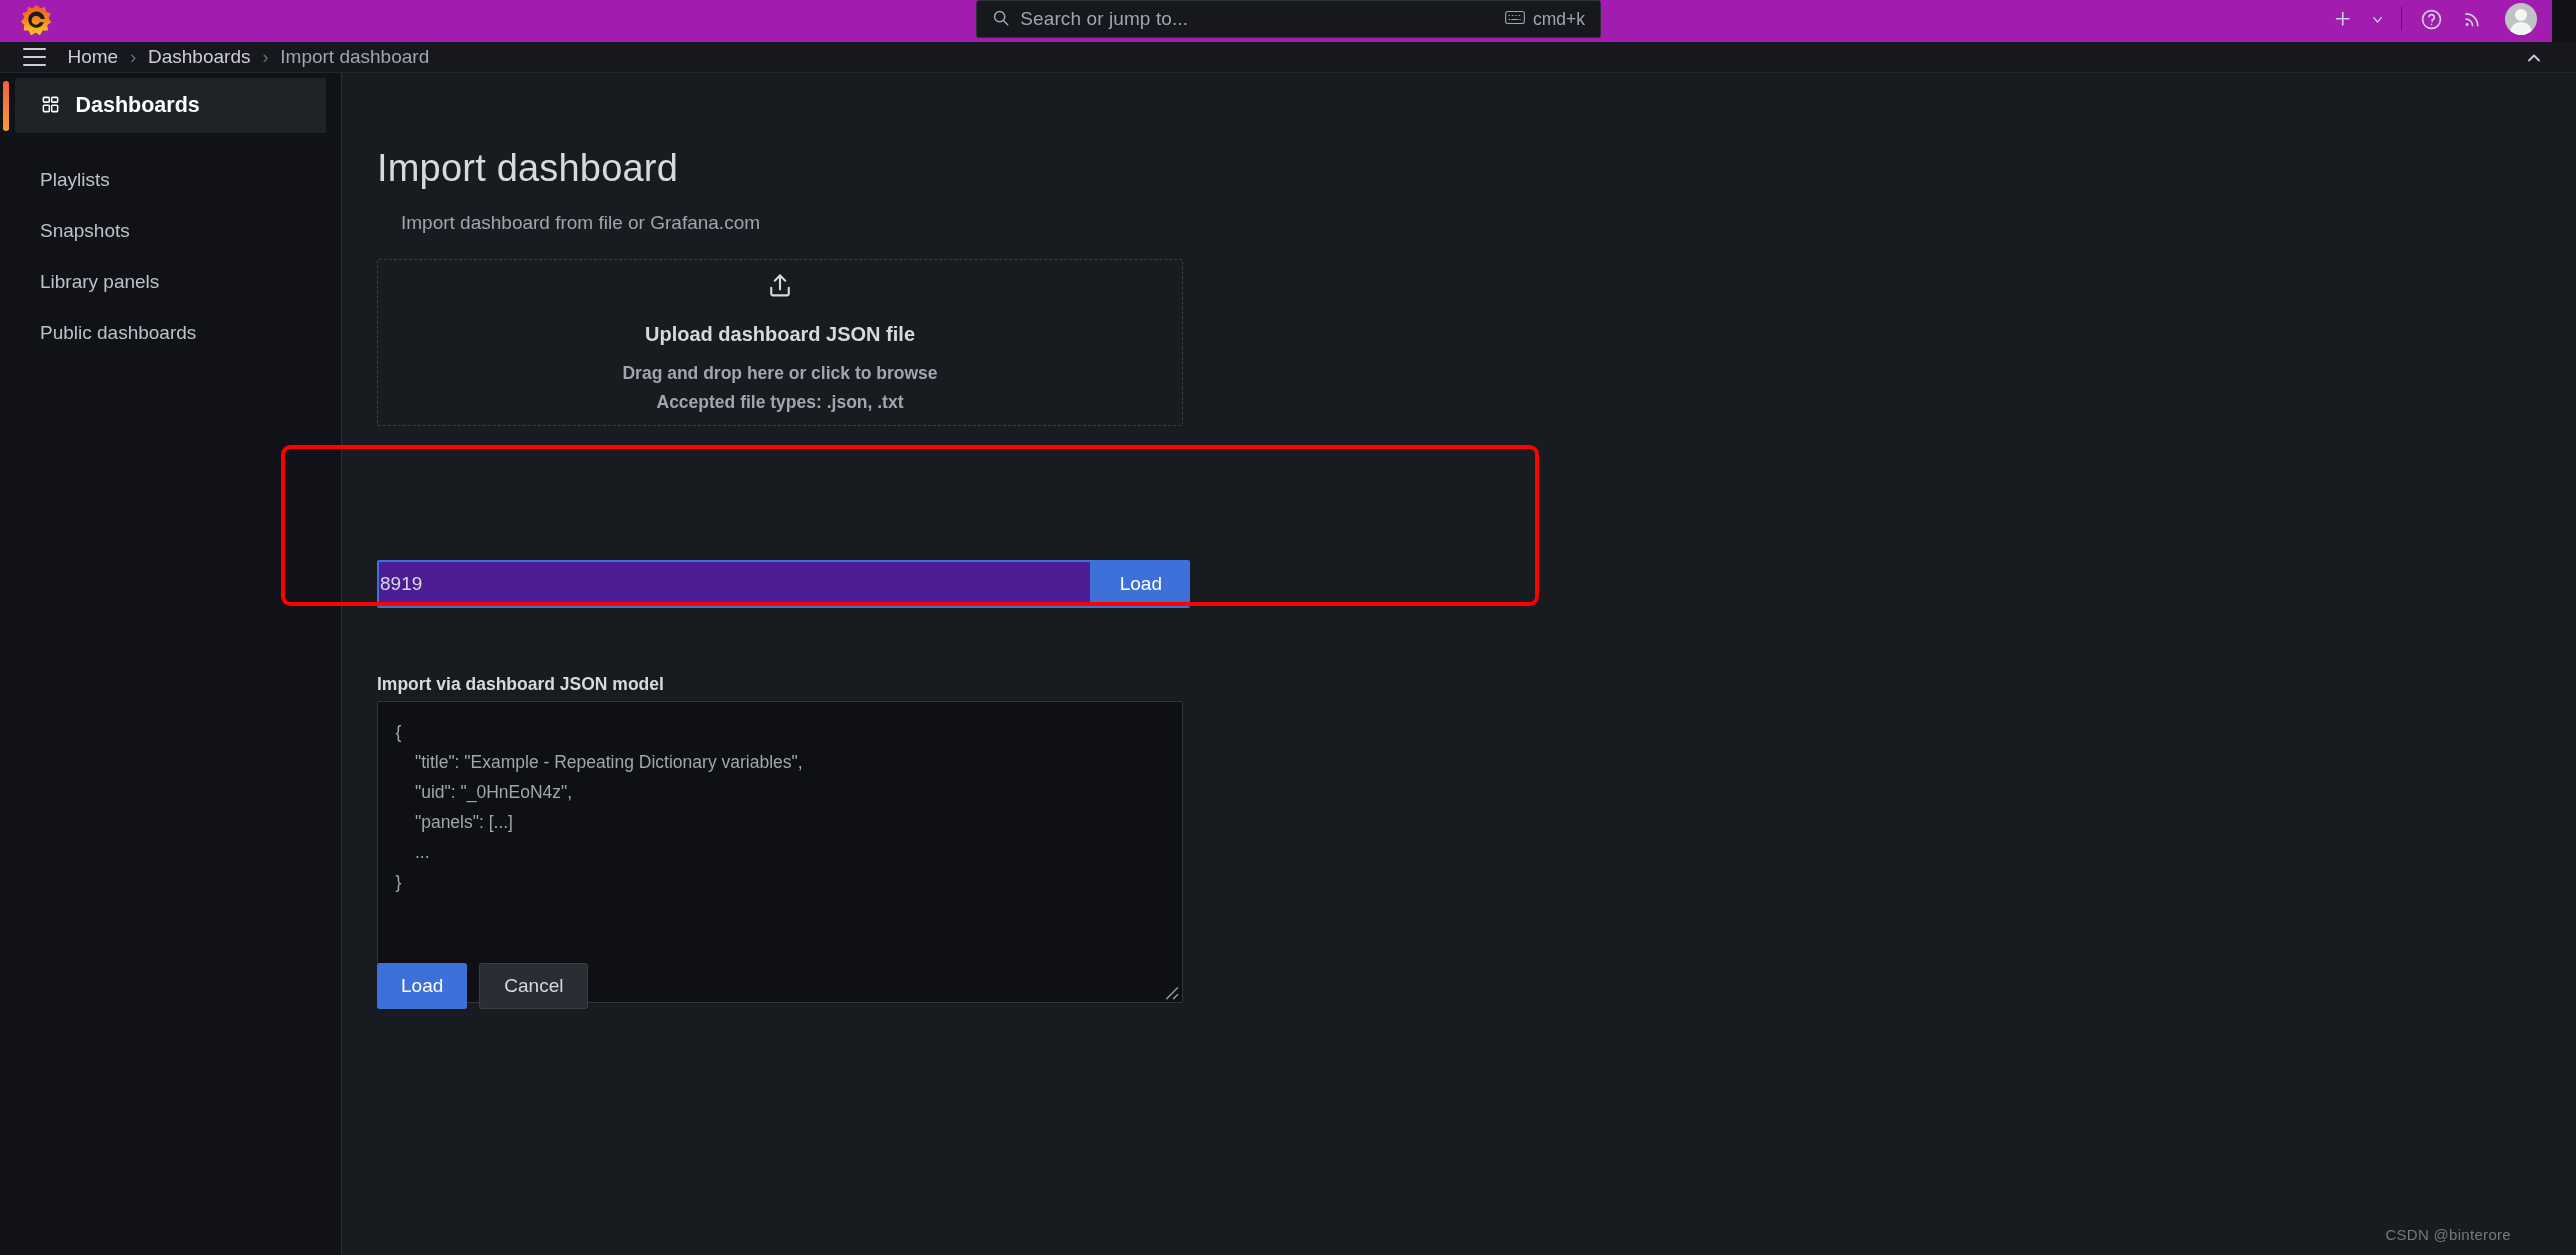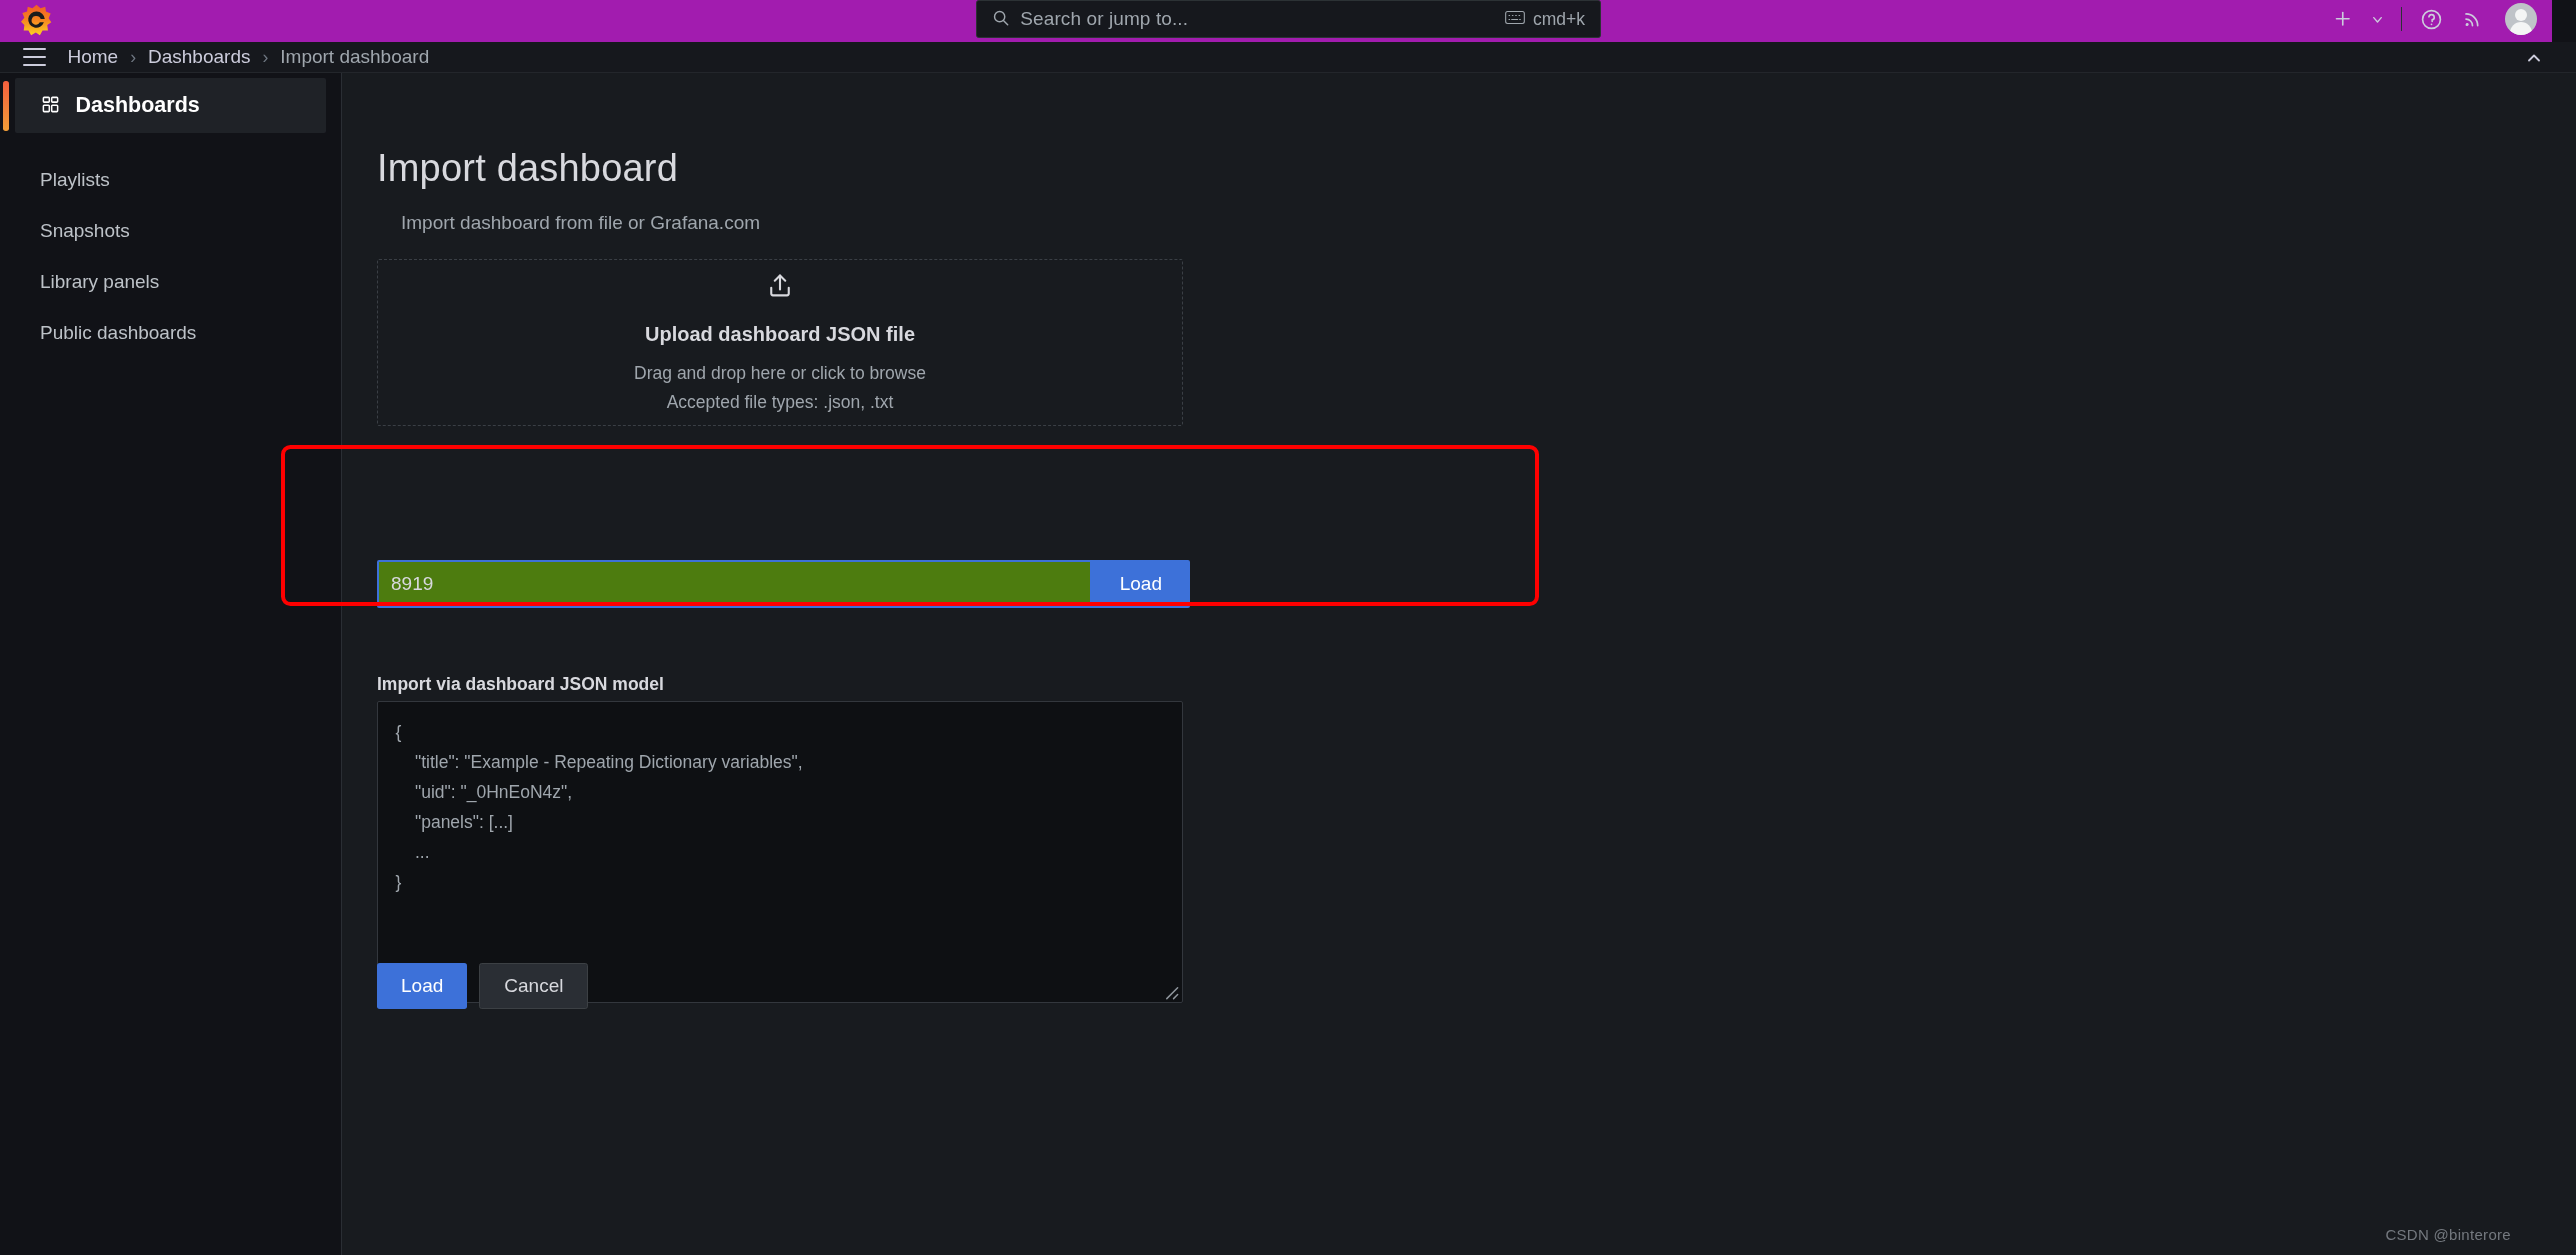--- a/index.html
+++ b/index.html
@@ -110,33 +110,33 @@
   }
 
   
   .dropzone{
     position:absolute; left:35px; top:186px; width:806px; height:167px;
     border:1.3px dashed #3a3f45; border-radius:2px;
     display:flex; flex-direction:column; align-items:center; justify-content:center;
     cursor:pointer;
   }
   .dz-title{ font-size:20px; color:#d8d9de; font-weight:600; margin-top:21px; }
-  .dz-line{ font-size:17.5px; color:#9fa6ad; margin-top:17.5px; }
+  .dz-line{ font-size:17.5px; color:#9fa6ad; margin-top:17.5px;font-weight:bold; }
   .dz-line.small{ margin-top:8px; }
 
   
   .gsection{ position:absolute; left:35px; top:470px; width:813px; }
   .glabel{ font-size:17.5px; color:#d8d9de; font-weight:600; display:flex; align-items:center; }
   .glink{ color:#6e9fff; text-decoration:underline; margin-left:6px; cursor:pointer; }
   .extlink-ic{ margin-left:7.4px; display:inline-flex; align-items:center; }
   .ginput-row{ display:flex; margin-top:17px; }
   .ginput{
-    width:724px; height:48px; background:#4d7c0f;
+    width:724px; height:48px; background:#4c1d95;
     border:2.7px solid #3d71d9; border-radius:2px 0 0 2px;
-    color:#d8d9de; font-size:19px; padding:0 12px;
+    color:#d8d9de; font-size:19px; padding:0 1px;
     font-family:"Liberation Sans", sans-serif; outline:none;
   }
   .gload{
     height:48px; padding:0 28px; background:#3d71d9; color:#fff;
     border:none; border-radius:0 2px 2px 0; font-size:19px;
     font-family:"Liberation Sans", sans-serif; cursor:pointer;
   }
 
   
   .jlabel{

